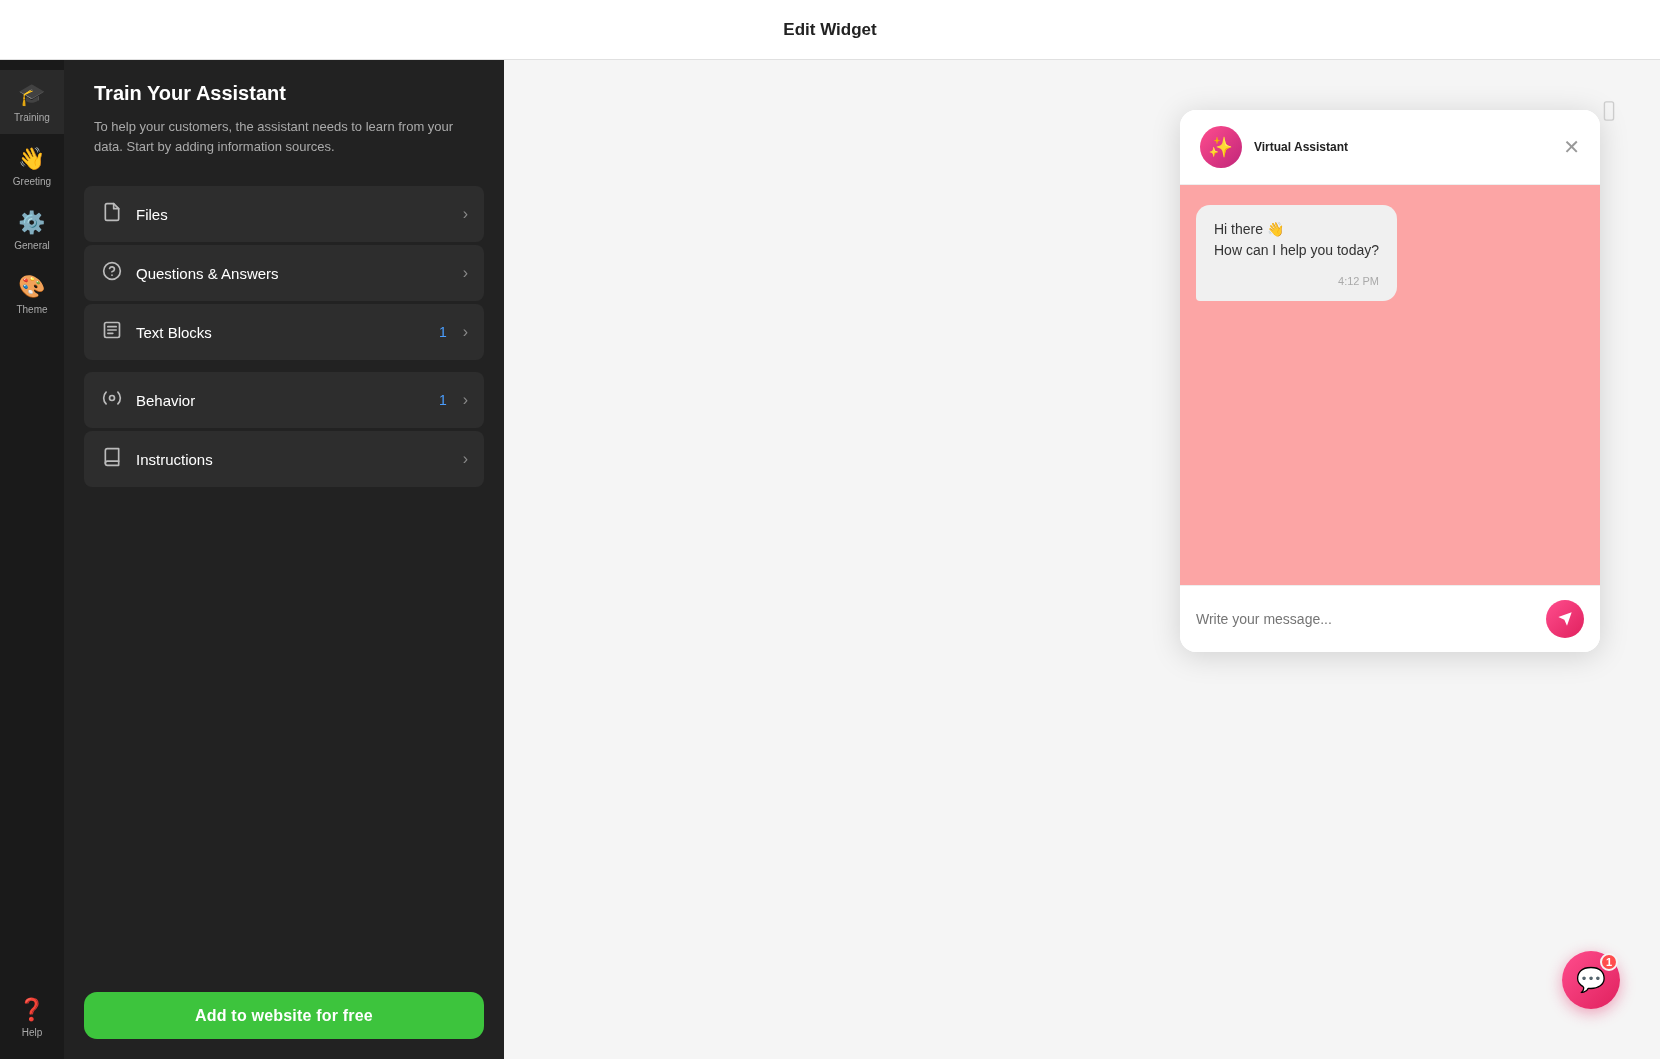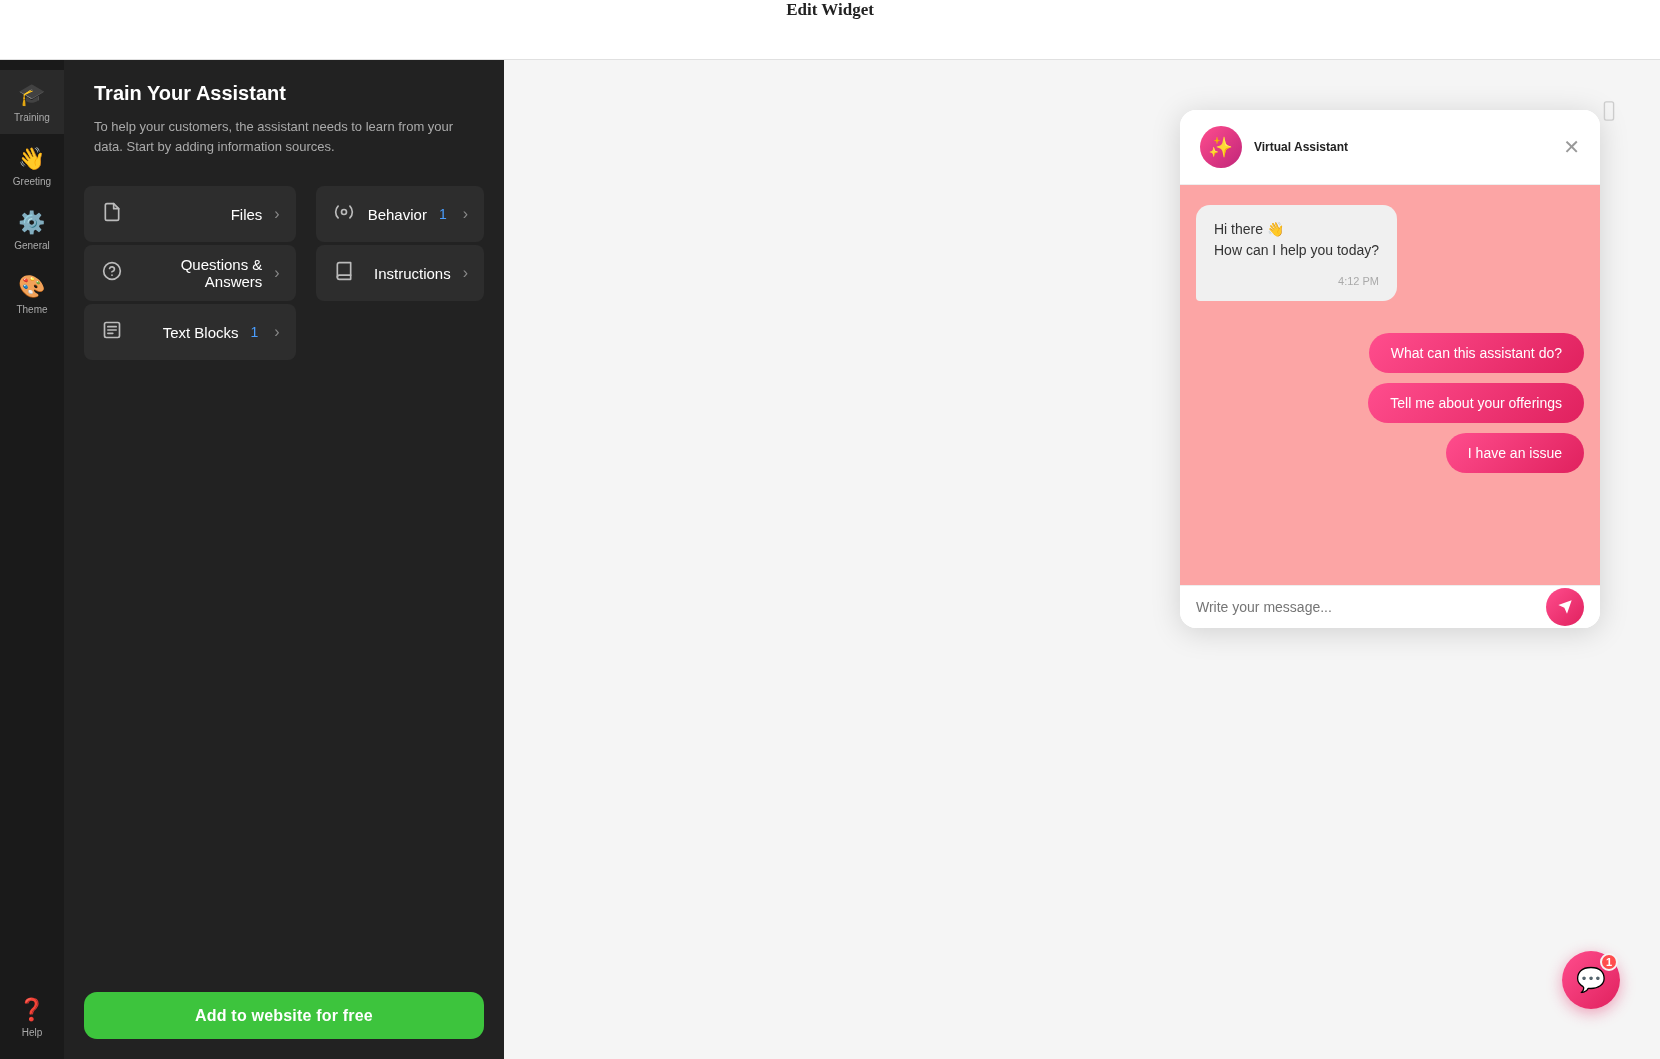--- a/index.html
+++ b/index.html
@@ -10,25 +10,24 @@
       min-height: 1059px;
       display: flex;
       flex-direction: column;
     }
 
     
     .top-bar {
       background: #fff;
       height: 60px;
       display: flex;
-      align-items: flex-start;
+      align-items: center;
       justify-content: center;
       border-bottom: 1px solid #e0e0e0;
       flex-shrink: 0;
-      font-family: Liberation Serif, serif;
     }
     .top-bar-title {
       font-size: 17px;
       font-weight: 600;
       color: #222;
     }
 
     
     .main-layout {
       display: flex;
@@ -88,24 +87,23 @@
     }
     .training-subtitle {
       font-size: 13px;
       color: #aaa;
       line-height: 1.5;
     }
 
     .training-sections {
       padding: 20px 20px 0 20px;
       display: flex;
-      flex-direction: row;
-      gap: 20px;
-      flex: 1;
-      text-align: right;
+      flex-direction: column;
+      gap: 2px;
+      flex: 1;
     }
 
     .section-group {
       display: flex;
       flex-direction: column;
       gap: 3px;
       margin-bottom: 10px;
     }
 
     .training-item {
@@ -262,21 +260,21 @@
       border-radius: 20px;
       padding: 12px 22px;
       font-size: 14px;
       font-weight: 500;
       cursor: pointer;
       white-space: nowrap;
     }
 
     .chat-input-area {
       border-top: 1px solid #eee;
-      padding: 2px 16px;
+      padding: 14px 16px;
       display: flex;
       align-items: center;
       gap: 10px;
       background: #fff;
     }
     .chat-input {
       flex: 1;
       border: none;
       outline: none;
       font-size: 14px;
@@ -474,25 +472,20 @@
       </div>
 
       <div class="chat-messages">
         <div class="msg-bot">
           <div class="msg-bot-bubble">
             <div class="msg-bot-text">Hi there 👋<br>How can I help you today?</div>
             <div class="msg-time">4:12 PM</div>
           </div>
         </div>
 
-        <div class="suggestion-buttons">
-          <button class="suggestion-btn">What can this assistant do?</button>
-          <button class="suggestion-btn">Tell me about your offerings</button>
-          <button class="suggestion-btn">I have an issue</button>
-        </div>
       </div>
 
       <div class="chat-input-area">
         <input class="chat-input" type="text" placeholder="Write your message..." style="">
         <button class="chat-send-btn">
           <svg width="16" height="16" viewBox="0 0 24 24" fill="white">
             <path d="M22 2L11 13"></path>
             <path d="M22 2L15 22 11 13 2 9l20-7z"></path>
           </svg>
         </button>

